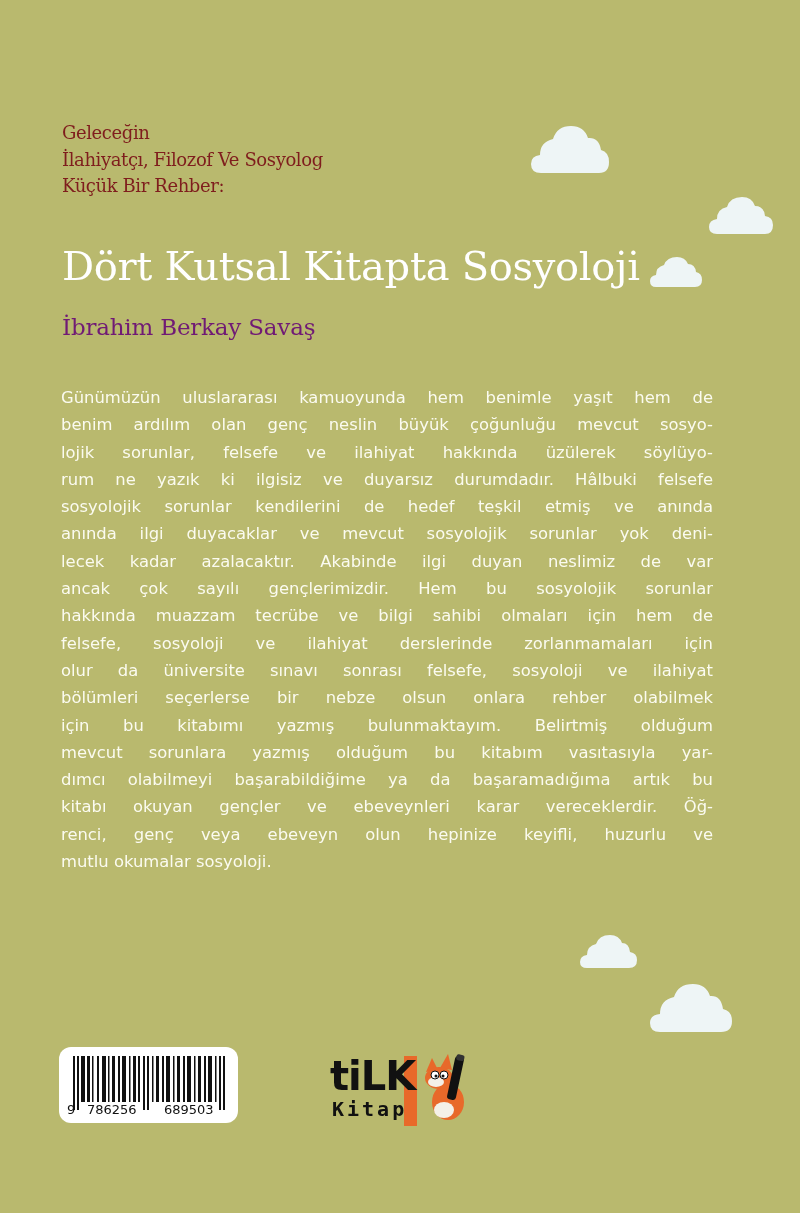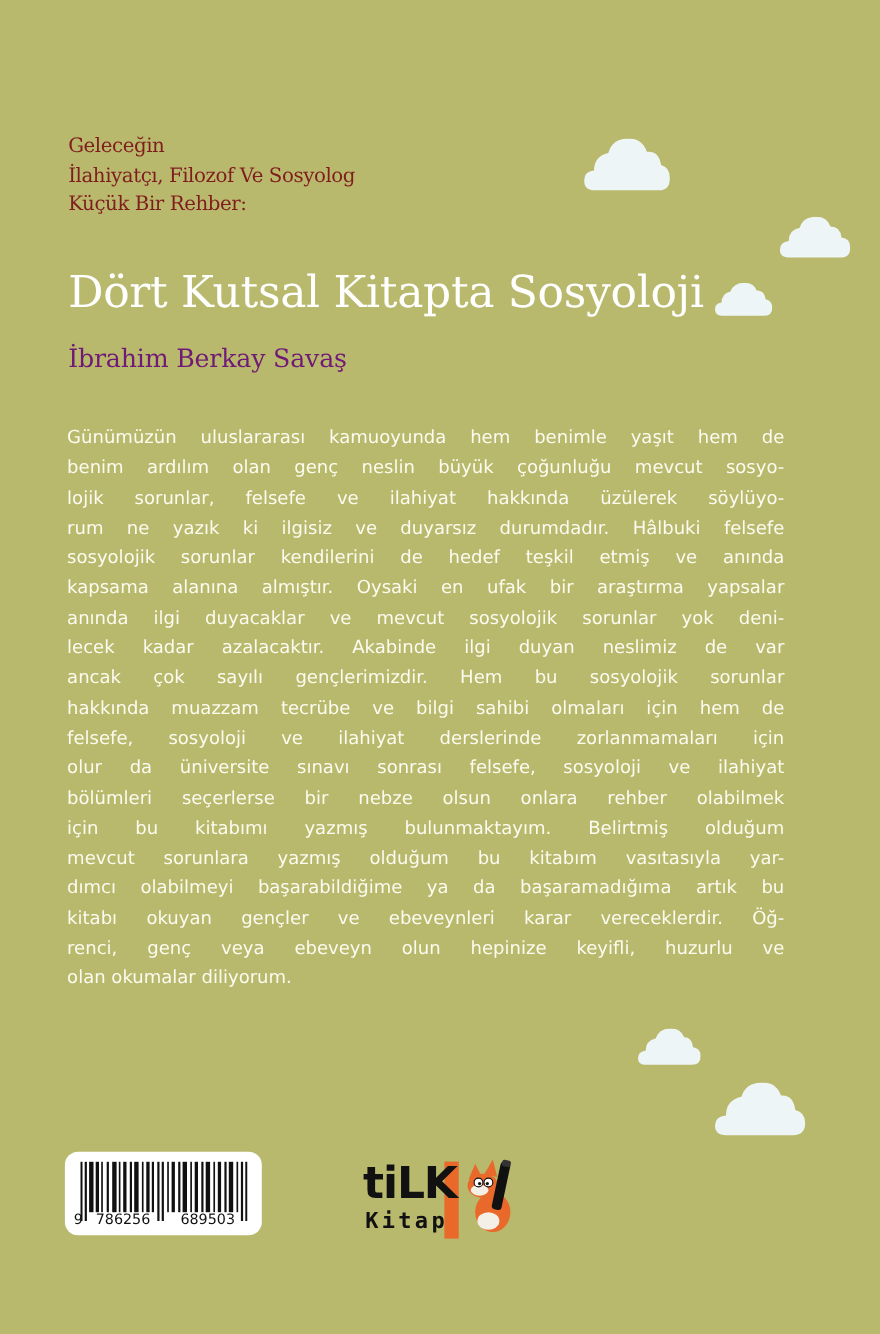--- a/index.html
+++ b/index.html
@@ -59,34 +59,33 @@
 </div>
 <div class="main-title">Dört Kutsal Kitapta Sosyoloji</div>
 <div class="author">İbrahim Berkay Savaş</div>
 
 <div class="body-text">
   <div class="line">Günümüzün uluslararası kamuoyunda hem benimle yaşıt hem de</div>
   <div class="line">benim ardılım olan genç neslin büyük çoğunluğu mevcut sosyo-</div>
   <div class="line">lojik sorunlar, felsefe ve ilahiyat hakkında üzülerek söylüyo-</div>
   <div class="line">rum ne yazık ki ilgisiz ve duyarsız durumdadır. Hâlbuki felsefe</div>
   <div class="line">sosyolojik sorunlar kendilerini de hedef teşkil etmiş ve anında</div>
-  <div class="line">kapsama alanına almıştır. Oysaki en ufak bir araştırma yapsalar</div>
   <div class="line">anında ilgi duyacaklar ve mevcut sosyolojik sorunlar yok deni-</div>
   <div class="line">lecek kadar azalacaktır. Akabinde ilgi duyan neslimiz de var</div>
   <div class="line">ancak çok sayılı gençlerimizdir. Hem bu sosyolojik sorunlar</div>
   <div class="line">hakkında muazzam tecrübe ve bilgi sahibi olmaları için hem de</div>
   <div class="line">felsefe, sosyoloji ve ilahiyat derslerinde zorlanmamaları için</div>
   <div class="line">olur da üniversite sınavı sonrası felsefe, sosyoloji ve ilahiyat</div>
   <div class="line">bölümleri seçerlerse bir nebze olsun onlara rehber olabilmek</div>
   <div class="line">için bu kitabımı yazmış bulunmaktayım. Belirtmiş olduğum</div>
   <div class="line">mevcut sorunlara yazmış olduğum bu kitabım vasıtasıyla yar-</div>
   <div class="line">dımcı olabilmeyi başarabildiğime ya da başaramadığıma artık bu</div>
   <div class="line">kitabı okuyan gençler ve ebeveynleri karar vereceklerdir. Öğ-</div>
   <div class="line">renci, genç veya ebeveyn olun hepinize keyifli, huzurlu ve</div>
-  <div class="line last">olan okumalar diliyorum.</div>
+  <div class="line last">mutlu okumalar sosyoloji.</div>
 </div>
 
 <div class="barcode-box">
   <svg class="barcode-bars" viewBox="0 0 152 54" preserveAspectRatio="none">
     <g fill="#111">
       <rect x="0" y="0" width="2" height="54"></rect>
         <rect x="4" y="0" width="2" height="54"></rect>
       <rect x="8" y="0" width="4" height="46"></rect>
         <rect x="14" y="0" width="3" height="46"></rect>
       <rect x="19" y="0" width="1.5" height="46"></rect>

